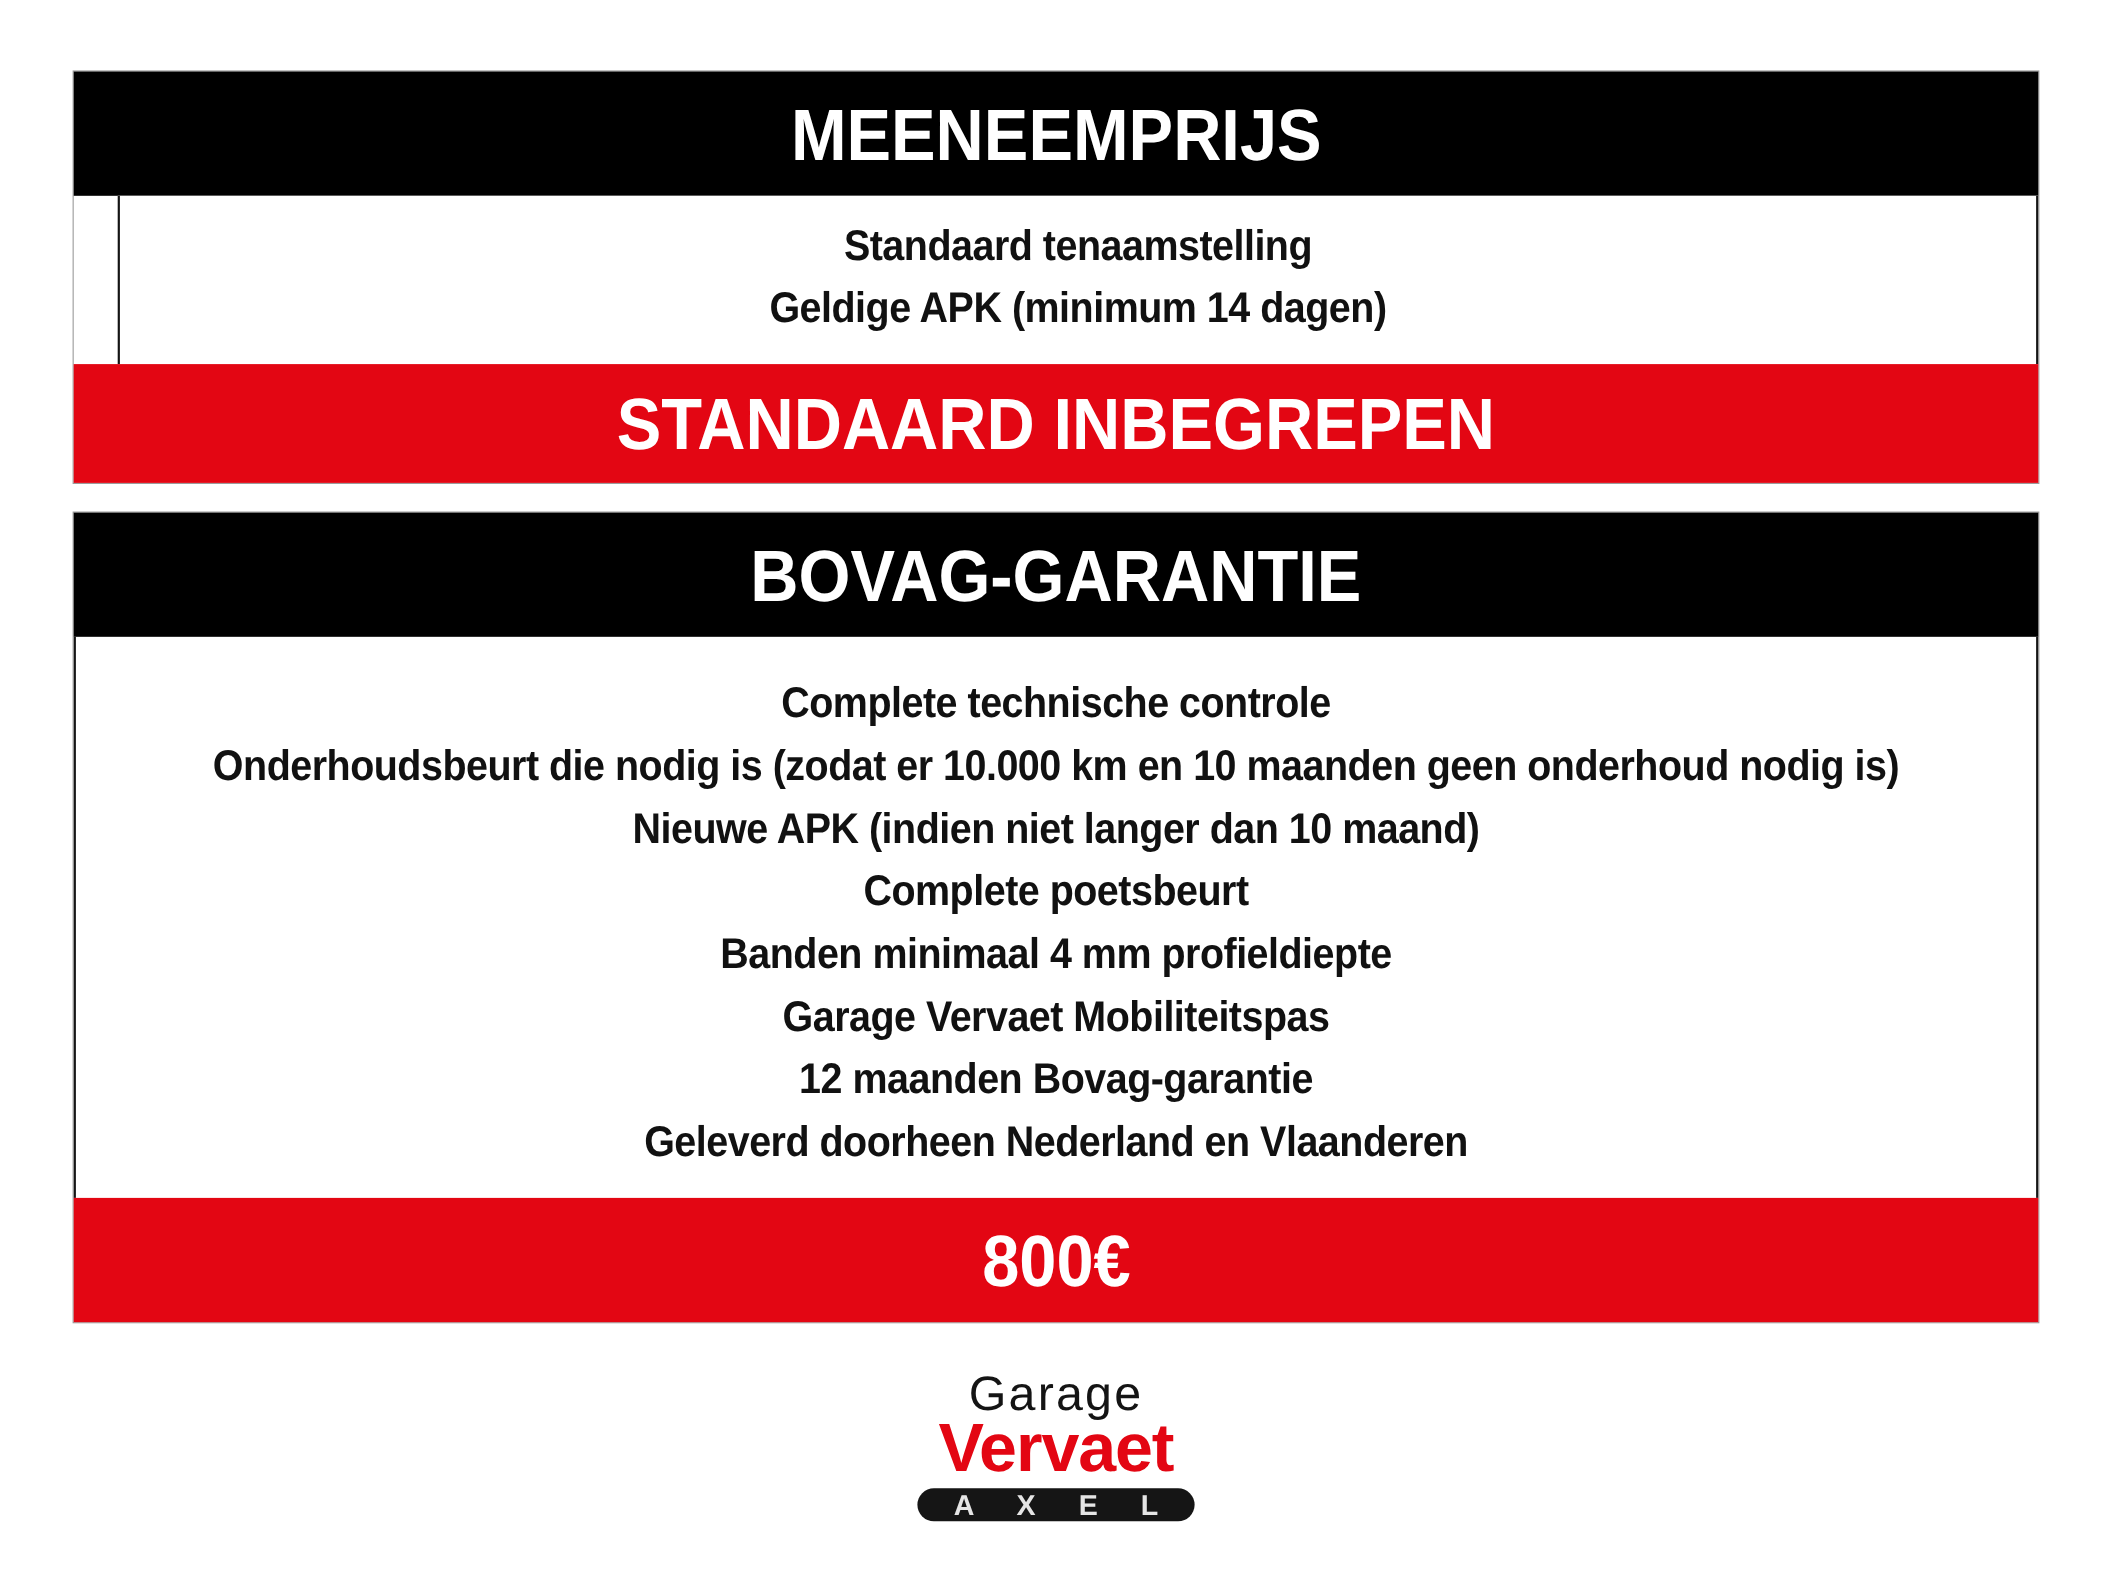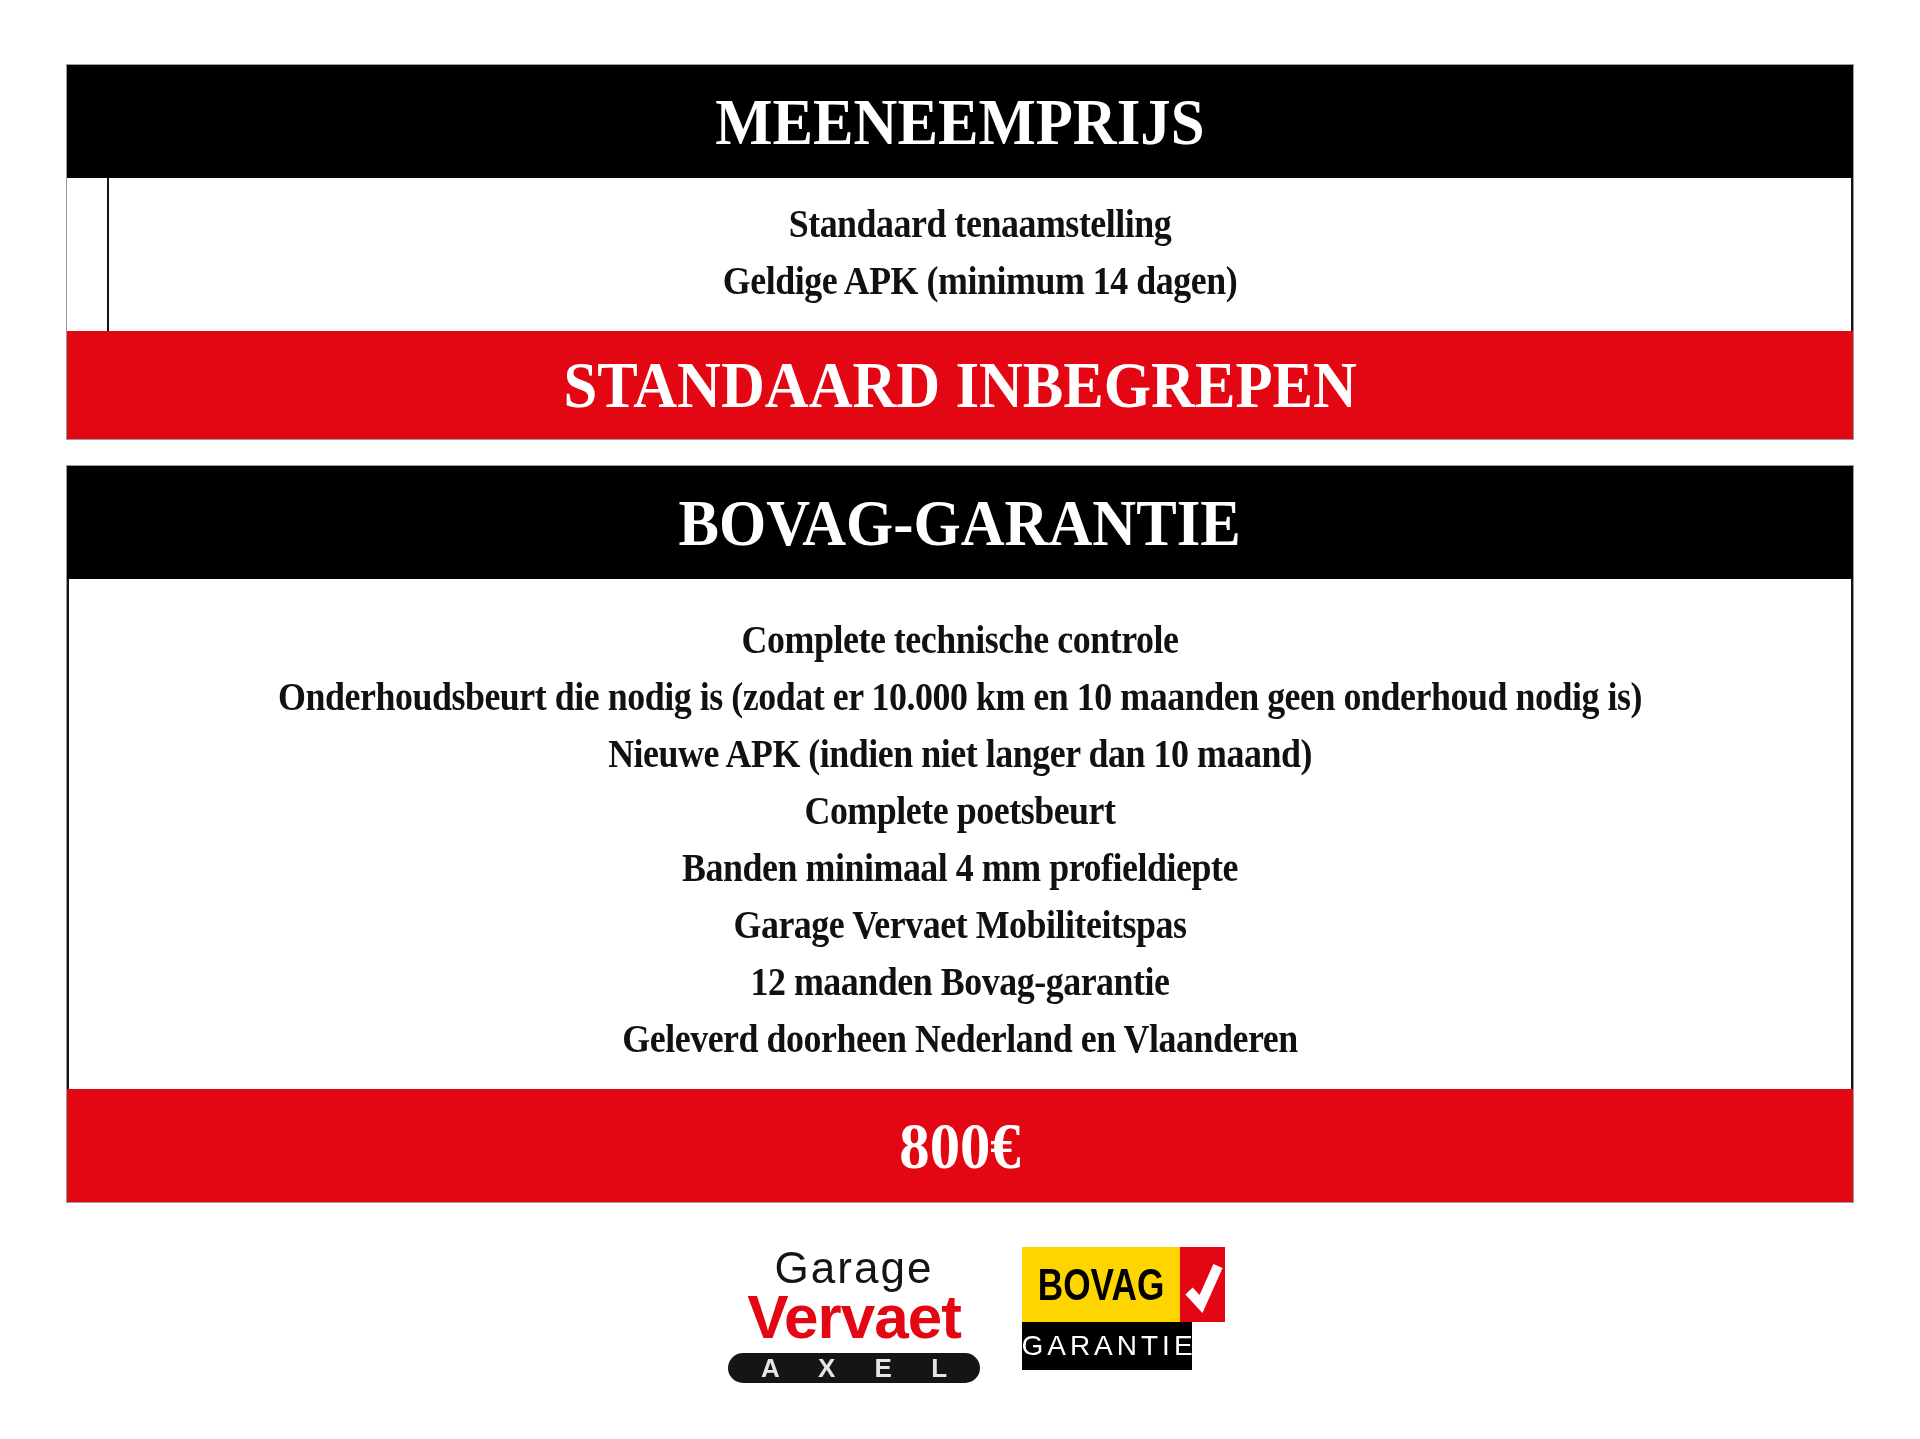--- a/index.html
+++ b/index.html
@@ -10,21 +10,20 @@
     height: 1439px;
     overflow: hidden;
     font-family: "Liberation Sans", sans-serif;
   }
   .board {
     margin: 64px 66px 0 66px;
   }
   .card {
     border: 1px solid #9b9b9b;
     box-sizing: border-box;
-    font-family: Liberation Serif, serif;
   }
   .banner {
     display: flex;
     align-items: center;
     justify-content: center;
   }
   .banner.black { background: #000000; height: 113px; }
   .banner.red   { background: #e30613; }
   .banner .banner-text {
     display: inline-block;
@@ -175,27 +174,14 @@
 </div>
 
 <div class="footer">
 
   <div class="gv-logo">
     <div class="gv-garage">Garage</div>
     <div class="gv-vervaet">Vervaet</div>
     <div class="gv-axel">A X E L</div>
   </div>
 
-  <div class="bovag-logo">
-    <div class="bovag-top">
-      <div class="bovag-yellow">
-        <span class="bovag-word">BOVAG</span>
-      </div>
-      <div class="bovag-red">
-        <svg width="45" height="75" viewBox="0 0 45 75">
-          <polyline points="9,44 21,57 38,19" fill="none" stroke="#ffffff" stroke-width="10"></polyline>
-        </svg>
-      </div>
-    </div>
-    <div class="bovag-bottom">GARANTIE</div>
-  </div>
 
 </div>
 
 </body></html>

